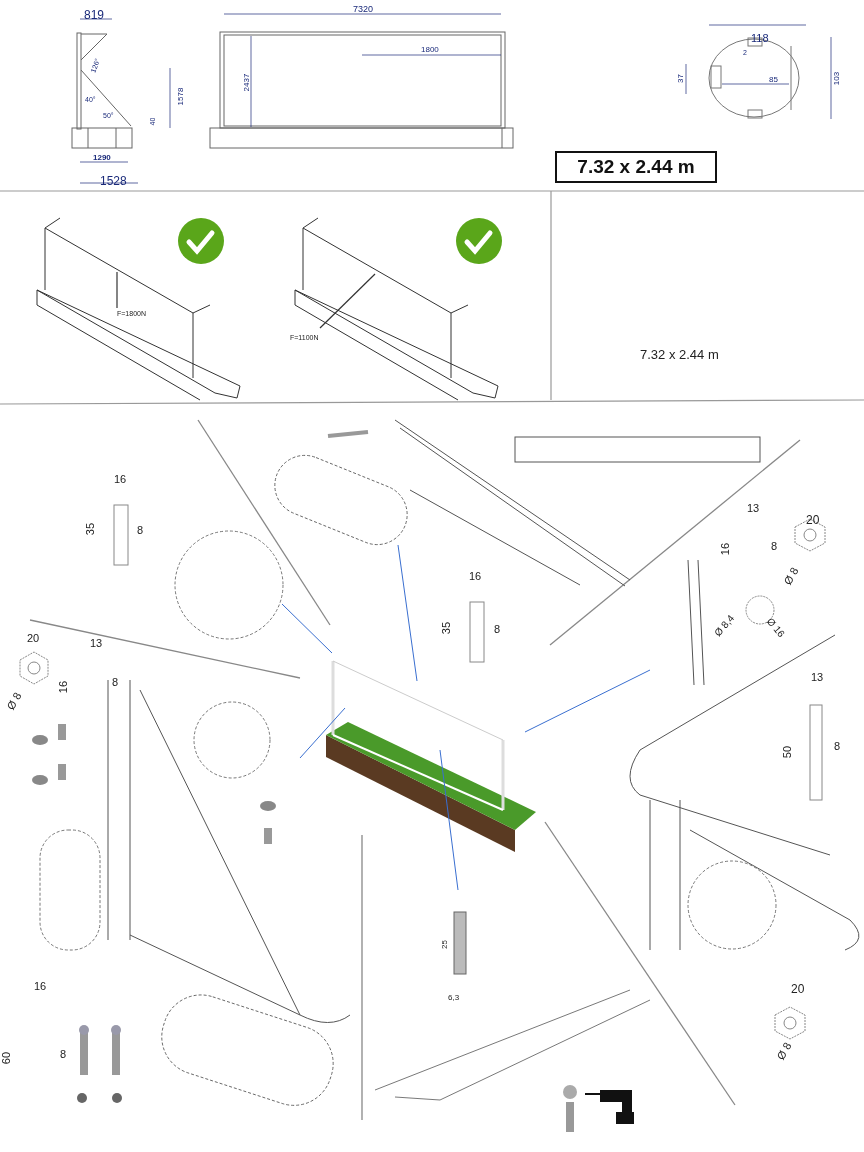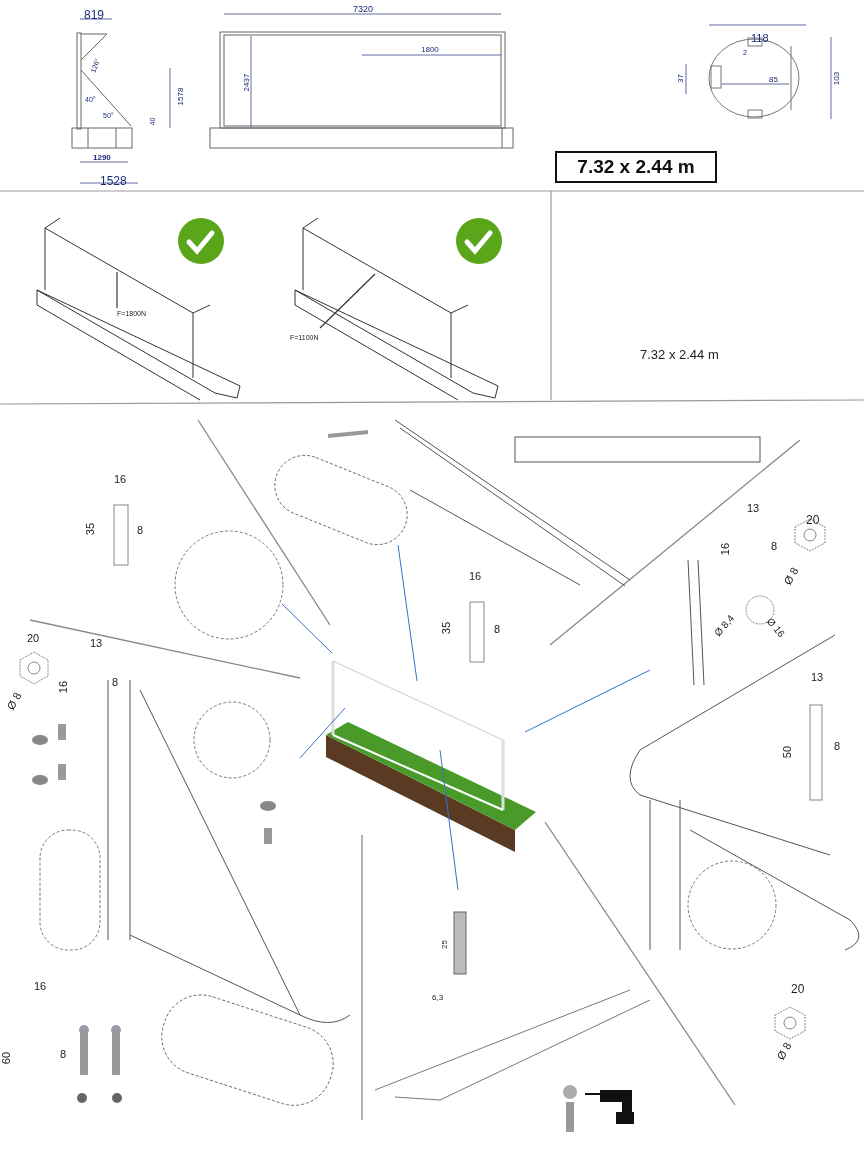--- a/index.html
+++ b/index.html
@@ -243,20 +243,20 @@
 <div class="abs" style="left:806px;top:513px;font-size:12px;color:#222;">20</div>
 <div class="abs" style="left:782px;top:570px;font-size:11px;color:#222;transform:rotate(-60deg);">Ø 8</div>
 <div class="abs" style="left:712px;top:620px;font-size:10px;color:#222;transform:rotate(-50deg);">Ø 8,4</div>
 <div class="abs" style="left:765px;top:622px;font-size:10px;color:#222;transform:rotate(50deg);">Ø 16</div>
 
 <div class="abs" style="left:811px;top:671px;font-size:11px;color:#222;">13</div>
 <div class="abs" style="left:781px;top:746px;font-size:11px;color:#222;transform:rotate(-90deg);">50</div>
 <div class="abs" style="left:834px;top:740px;font-size:11px;color:#222;">8</div>
 
 <div class="abs" style="left:440px;top:940px;font-size:8px;color:#222;transform:rotate(-90deg);">25</div>
-<div class="abs" style="left:432px;top:993px;font-size:8px;color:#222;">6,3</div>
+<div class="abs" style="left:448px;top:993px;font-size:8px;color:#222;">6,3</div>
 
 <div class="abs" style="left:791px;top:982px;font-size:12px;color:#222;">20</div>
 <div class="abs" style="left:775px;top:1045px;font-size:11px;color:#222;transform:rotate(-60deg);">Ø 8</div>
 
 <div class="abs" style="left:34px;top:980px;font-size:11px;color:#222;">16</div>
 <div class="abs" style="left:0px;top:1052px;font-size:11px;color:#222;transform:rotate(-90deg);">60</div>
 <div class="abs" style="left:60px;top:1048px;font-size:11px;color:#222;">8</div>
 
 </body></html>

